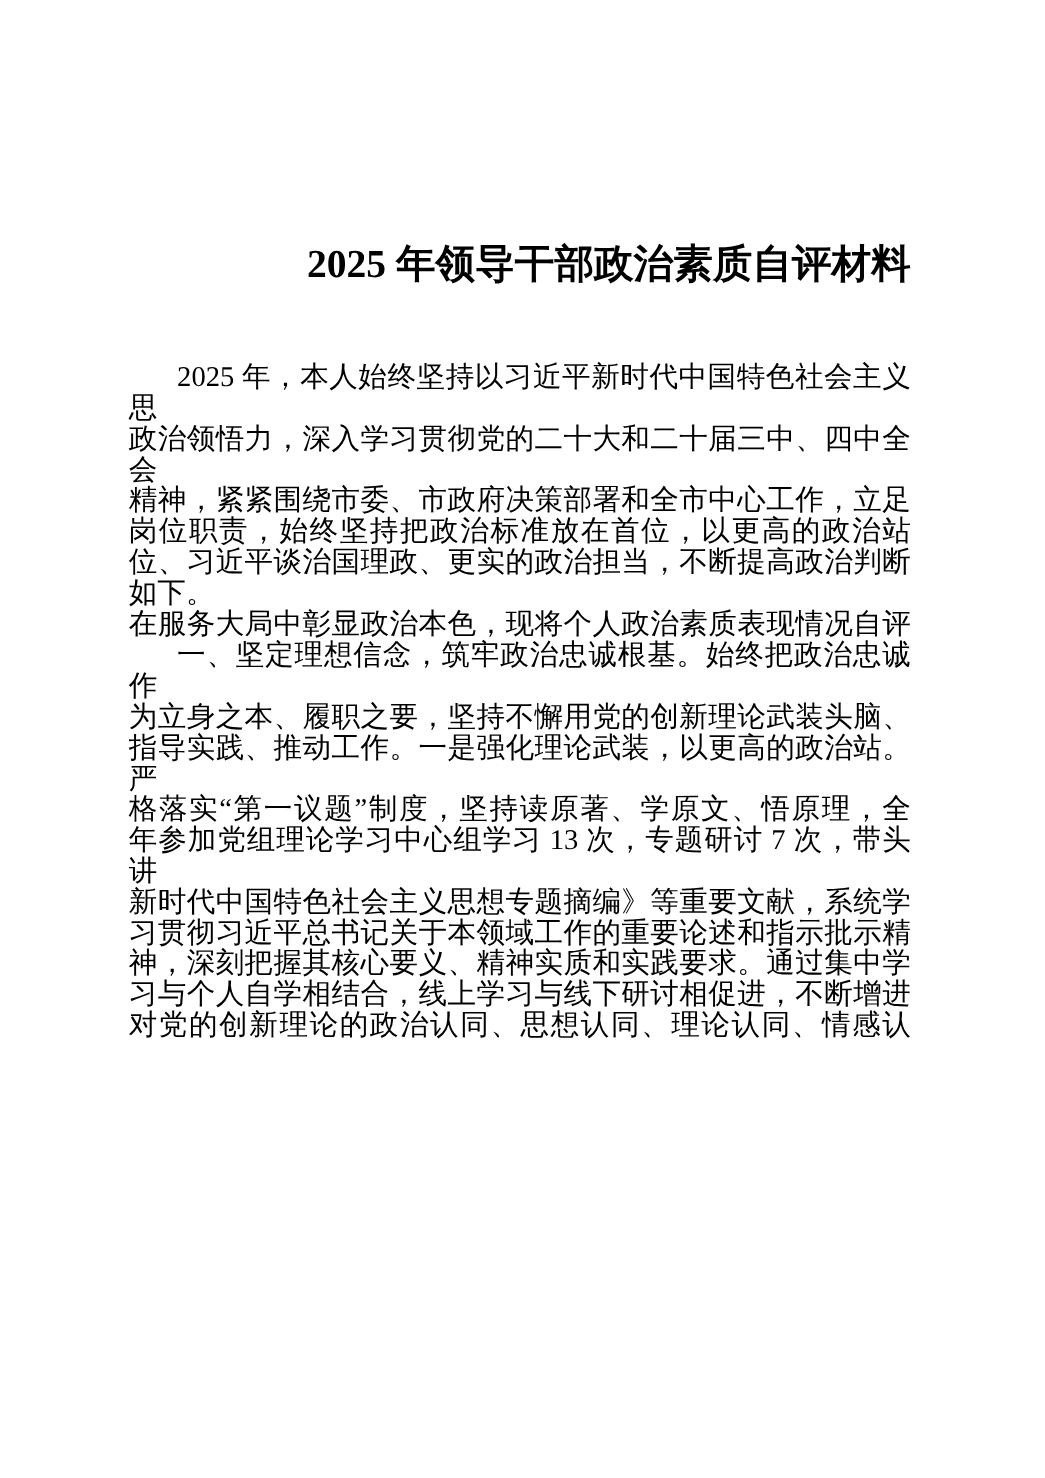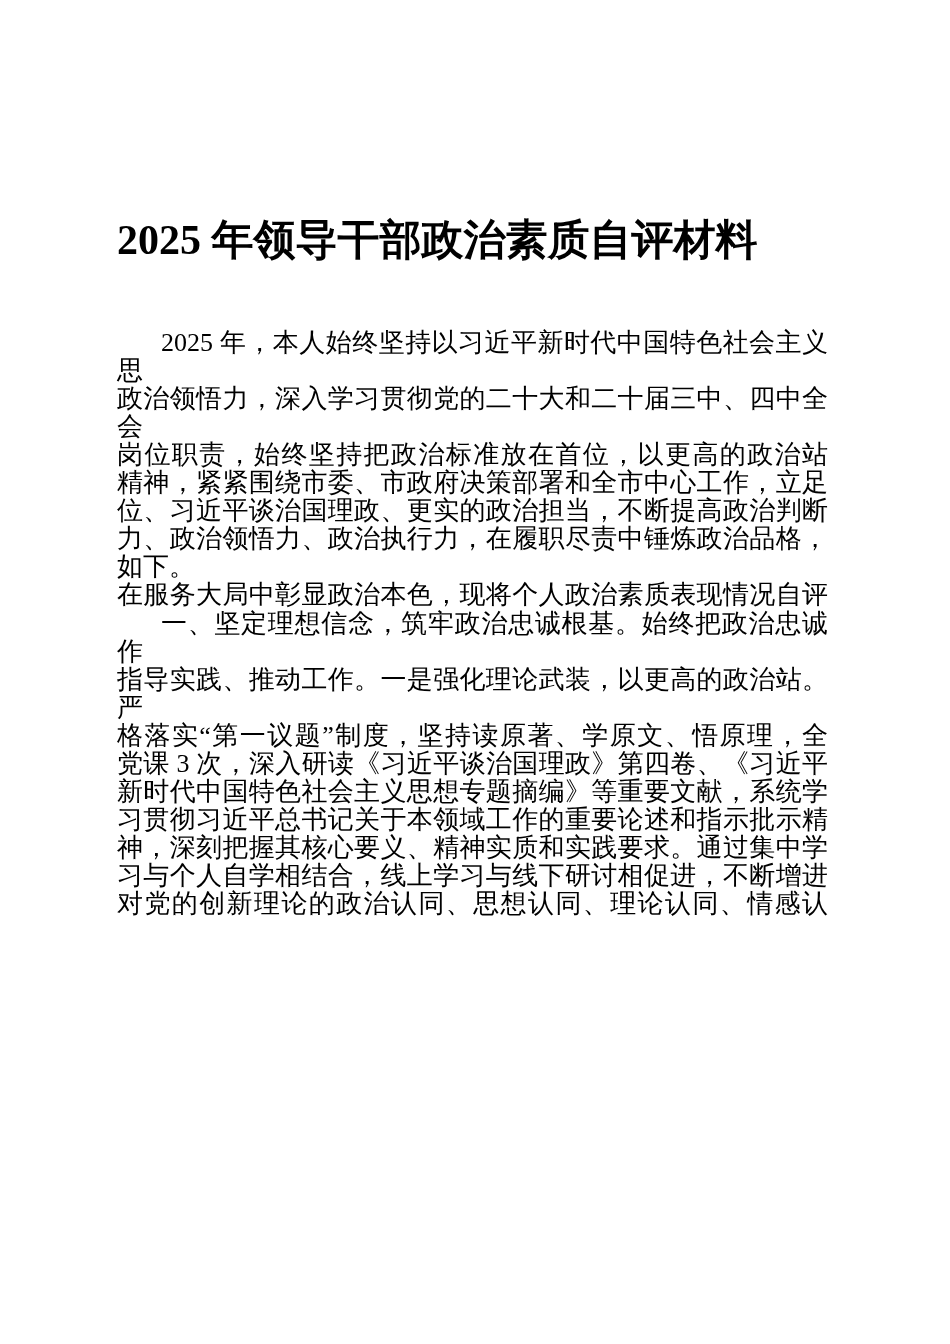--- a/index.html
+++ b/index.html
@@ -13,24 +13,24 @@
     height: 1344px;
     background: #ffffff;
     color: #000000;
     box-sizing: border-box;
     padding: 215px 122px 0 117px;
     font-family: "Liberation Serif", "DejaVu Serif", serif;
     overflow: hidden;
   }
   .title {
     margin: 0 0 64px 0;
-    font-size: 42px;
+    font-size: 36px;
     line-height: 50px;
     font-weight: bold;
-    text-align: left;
+    text-align: right;
     white-space: nowrap;
   }
   .body-text {
     font-size: 26px;
     line-height: 28px;
   }
   .line {
     text-align: justify;
     text-justify: inter-character;
   }
@@ -48,32 +48,32 @@
 </style>
 </head>
 <body>
 
 <div class="page">
   <h1 class="title">2025 年领导干部政治素质自评材料</h1>
   <div class="body-text" id="doc-body">
       <div>
         <div class="line indent stretch"><span class="seg">2025 年，本人始终坚持以习近平新时代中国特色社会主义思</span></div>
         <div class="line stretch"><span class="seg">政治领悟力，深入学习贯彻党的二十大和二十届三中、四中全会</span></div>
+        <div class="line stretch"><span class="seg">精神，紧紧围绕市委、市政府决策部署和全市中心工作，立足</span></div>
         <div class="line stretch"><span class="seg">岗位职责，始终坚持把政治标准放在首位，以更高的政治站</span></div>
-        <div class="line stretch"><span class="seg">精神，紧紧围绕市委、市政府决策部署和全市中心工作，立足</span></div>
         <div class="line stretch"><span class="seg">位、习近平谈治国理政、更实的政治担当，不断提高政治判断</span></div>
-        <div class="line stretch"><span class="seg">力、政治领悟力、政治执行力，在履职尽责中锤炼政治品格，</span></div>
         <div class="line"><span class="seg">如下。</span></div>
         <div class="line stretch"><span class="seg">在服务大局中彰显政治本色，现将个人政治素质表现情况自评</span></div>
       </div>
       <div>
         <div class="line indent stretch"><span class="seg bold">一、坚定理想信念，筑牢政治忠诚根基。</span><span class="seg">始终把政治忠诚作</span></div>
+        <div class="line stretch"><span class="seg">为立身之本、履职之要，坚持不懈用党的创新理论武装头脑、</span></div>
         <div class="line stretch"><span class="seg">指导实践、推动工作。一是强化理论武装，以更高的政治站。严</span></div>
         <div class="line stretch"><span class="seg">格落实“第一议题”制度，坚持读原著、学原文、悟原理，全</span></div>
-        <div class="line stretch"><span class="seg">党课 3 次，深入研读《习近平谈治国理政》第四卷、《习近平</span></div>
+        <div class="line stretch"><span class="seg">年参加党组理论学习中心组学习 13 次，专题研讨 7 次，带头讲</span></div>
         <div class="line stretch"><span class="seg">新时代中国特色社会主义思想专题摘编》等重要文献，系统学</span></div>
         <div class="line stretch"><span class="seg">习贯彻习近平总书记关于本领域工作的重要论述和指示批示精</span></div>
         <div class="line stretch"><span class="seg">神，深刻把握其核心要义、精神实质和实践要求。通过集中学</span></div>
         <div class="line stretch"><span class="seg">习与个人自学相结合，线上学习与线下研讨相促进，不断增进</span></div>
         <div class="line stretch"><span class="seg">对党的创新理论的政治认同、思想认同、理论认同、情感认</span></div>
       </div>
     </div>
 </div>
 
 </body></html>

